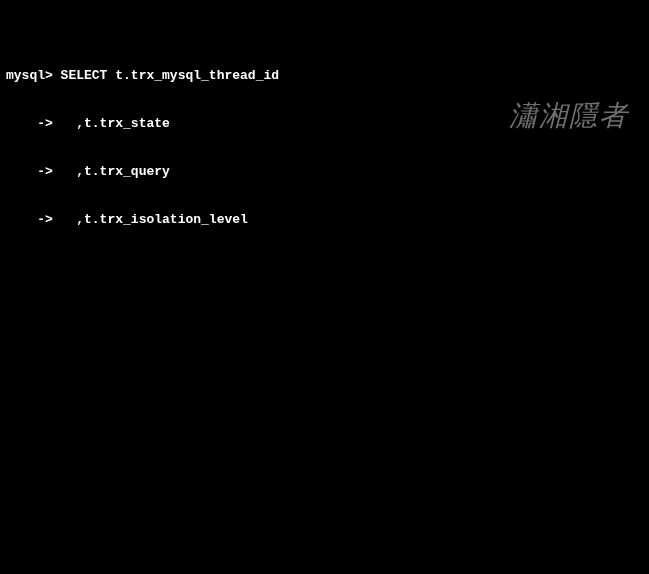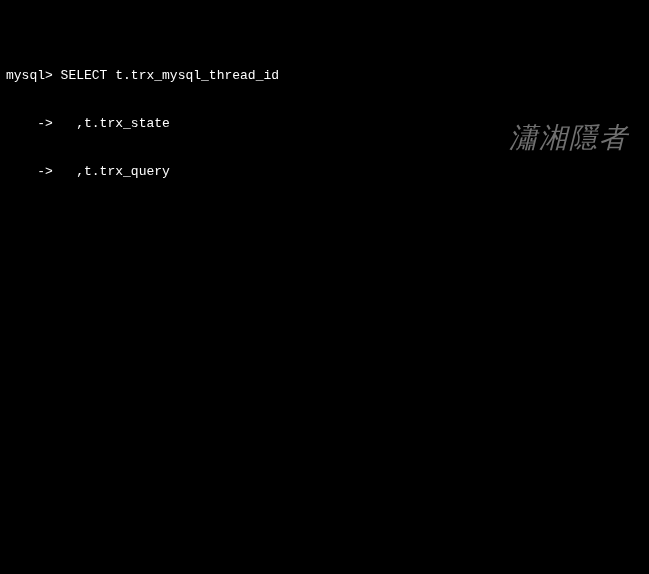--- a/index.html
+++ b/index.html
@@ -14,44 +14,45 @@
     height: 574px;
     overflow: hidden;
   }
   .terminal {
     padding: 4px 6px;
     white-space: pre;
     position: relative;
   }
   .line {
     white-space: pre;
+    font-weight: bold;
   }
   .watermark {
     position: absolute;
     top: 110px;
     right: 20px;
     color: #707070;
-    font-family: Liberation Sans, sans-serif;
+    font-family: Liberation Mono, monospace;
     font-size: 28px;
     letter-spacing: 2px;
     pointer-events: none;
     user-select: none;
     font-style: italic;
-    margin-top: 20px;
   }
 </style>
 </head>
 <body>
 
 <div class="terminal">
   <div class="watermark">瀟湘隱者</div>
 
   <div class="line"><span>mysql&gt;</span><span> SELECT t.trx_mysql_thread_id</span></div>
   <div class="line"><span>    -&gt;</span><span>   ,t.trx_state</span></div>
   <div class="line"><span>    -&gt;</span><span>   ,t.trx_query</span></div>
+  <div class="line"><span>    -&gt;</span><span>   ,t.trx_isolation_level</span></div>
   
   
   
   
   
   
   
   
   
   

